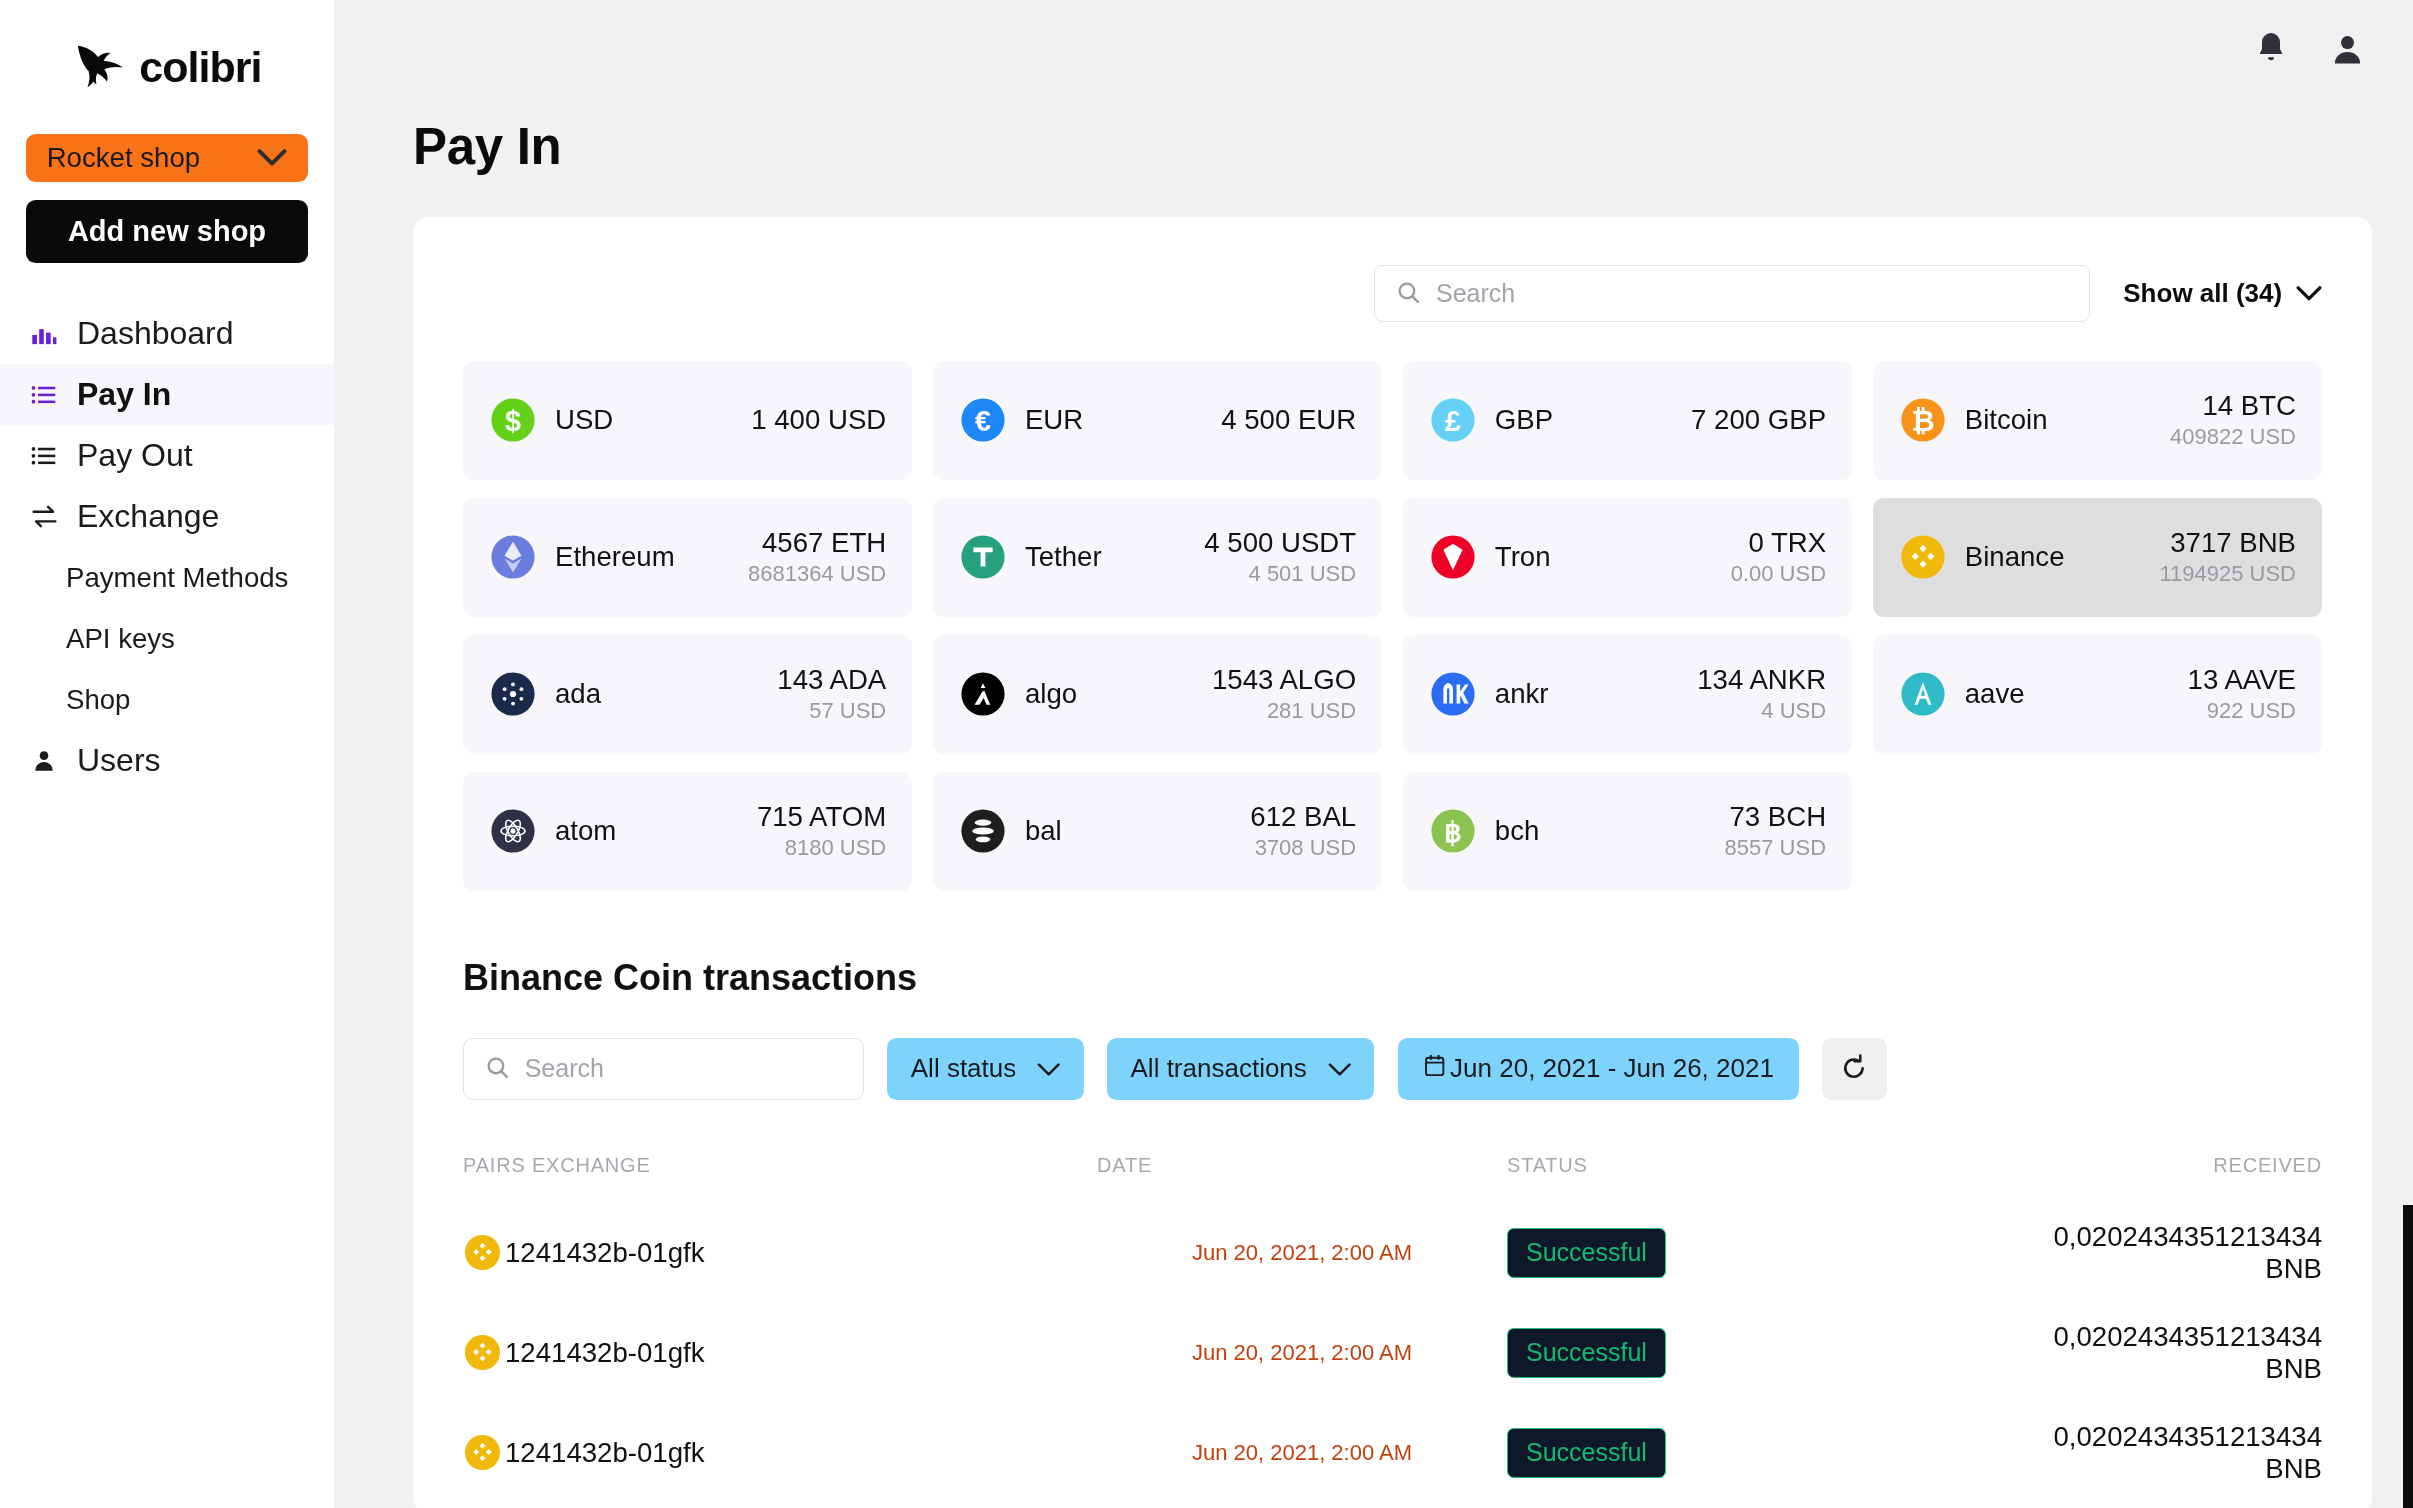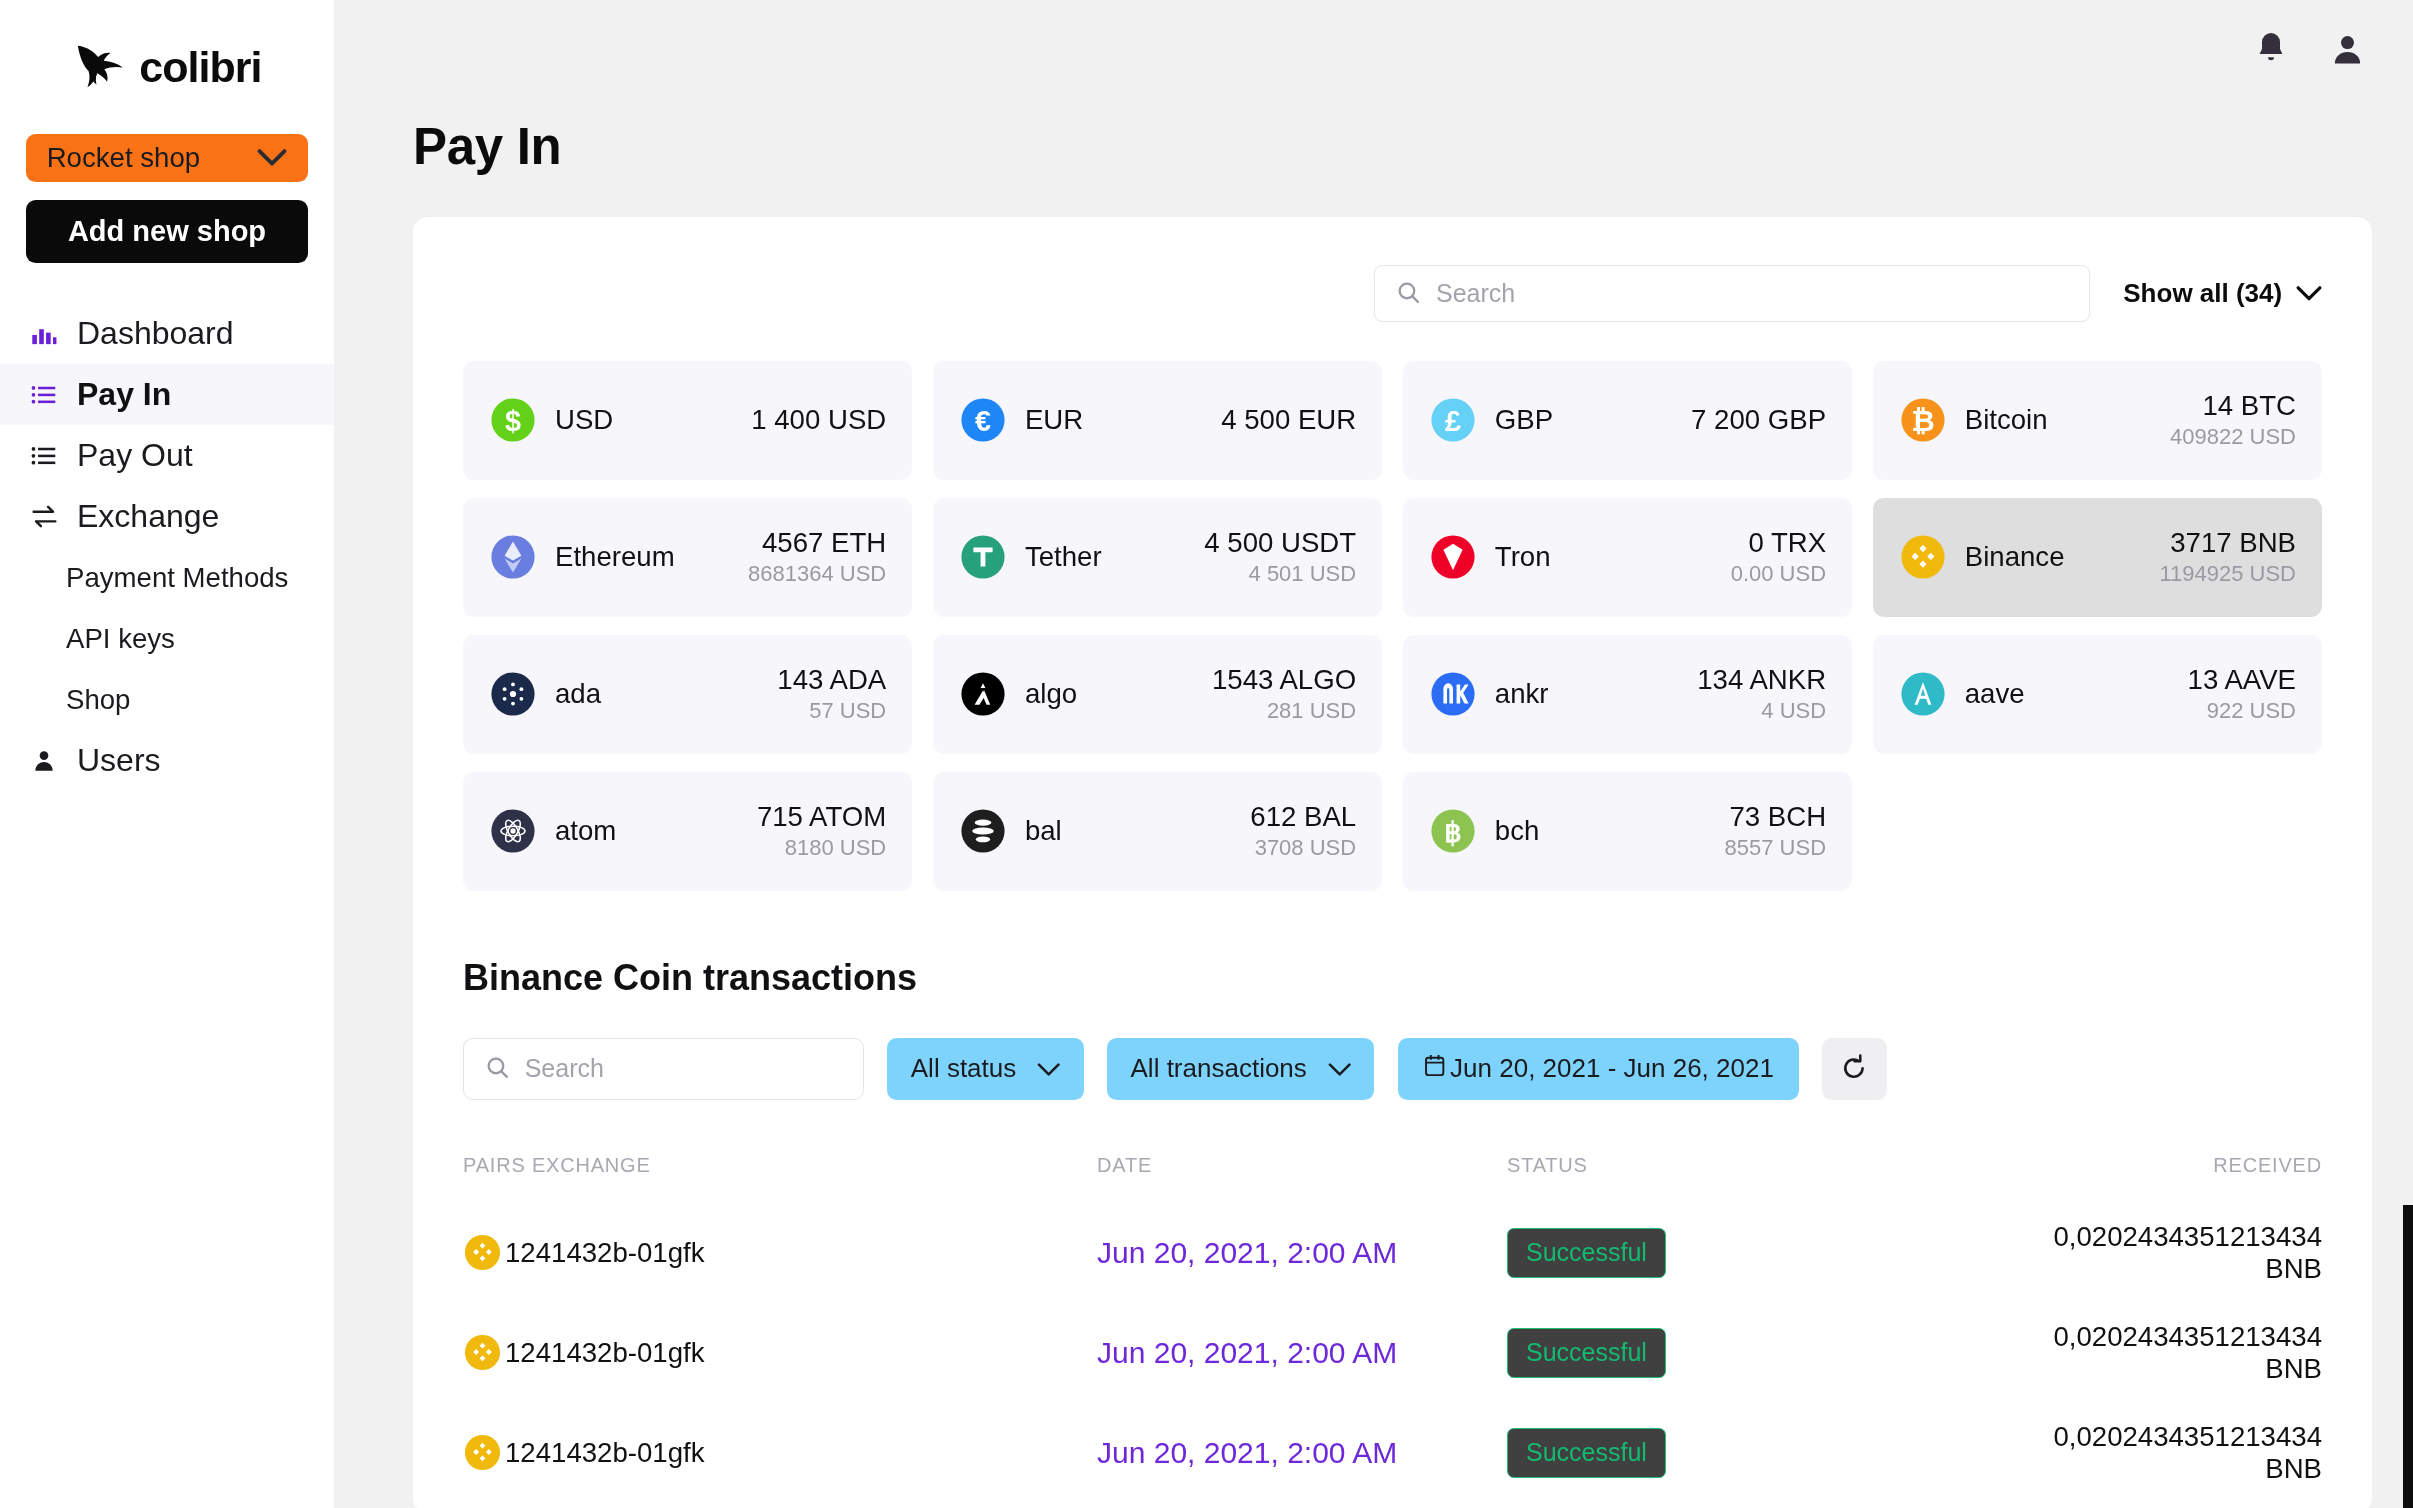--- a/index.html
+++ b/index.html
@@ -293,30 +293,30 @@
   .c-recv  { flex: 1; text-align: right; }
 
   .tx-row {
     display: flex;
     align-items: center;
     height: 100px;
   }
   .tx-pair { display: flex; align-items: center; gap: 3px; }
   .tx-pair-icon { width: 39px; height: 39px; flex-shrink: 0; }
   .tx-pair-id { font-size: 27.6px; color: #111114; }
-  .tx-date { font-size: 30px; color: #6d28d9; }
+  .tx-date { font-size: 22px; color: #c2410c; text-align: center; }
   .tx-badge {
     display: inline-flex;
     align-items: center;
     justify-content: center;
     height: 50px;
     padding: 0 18px;
     border: 1.4px solid #1fc07a;
     border-radius: 6.9px;
-    background: #404040;
+    background: #0f172a;
     color: #12bb71;
     font-size: 25px;
   }
   .tx-recv { font-size: 27.6px; color: #111114; text-align: right; }
 
   
   .scroll-track {
     position: absolute;
     right: 0px;
     top: 1205px;

